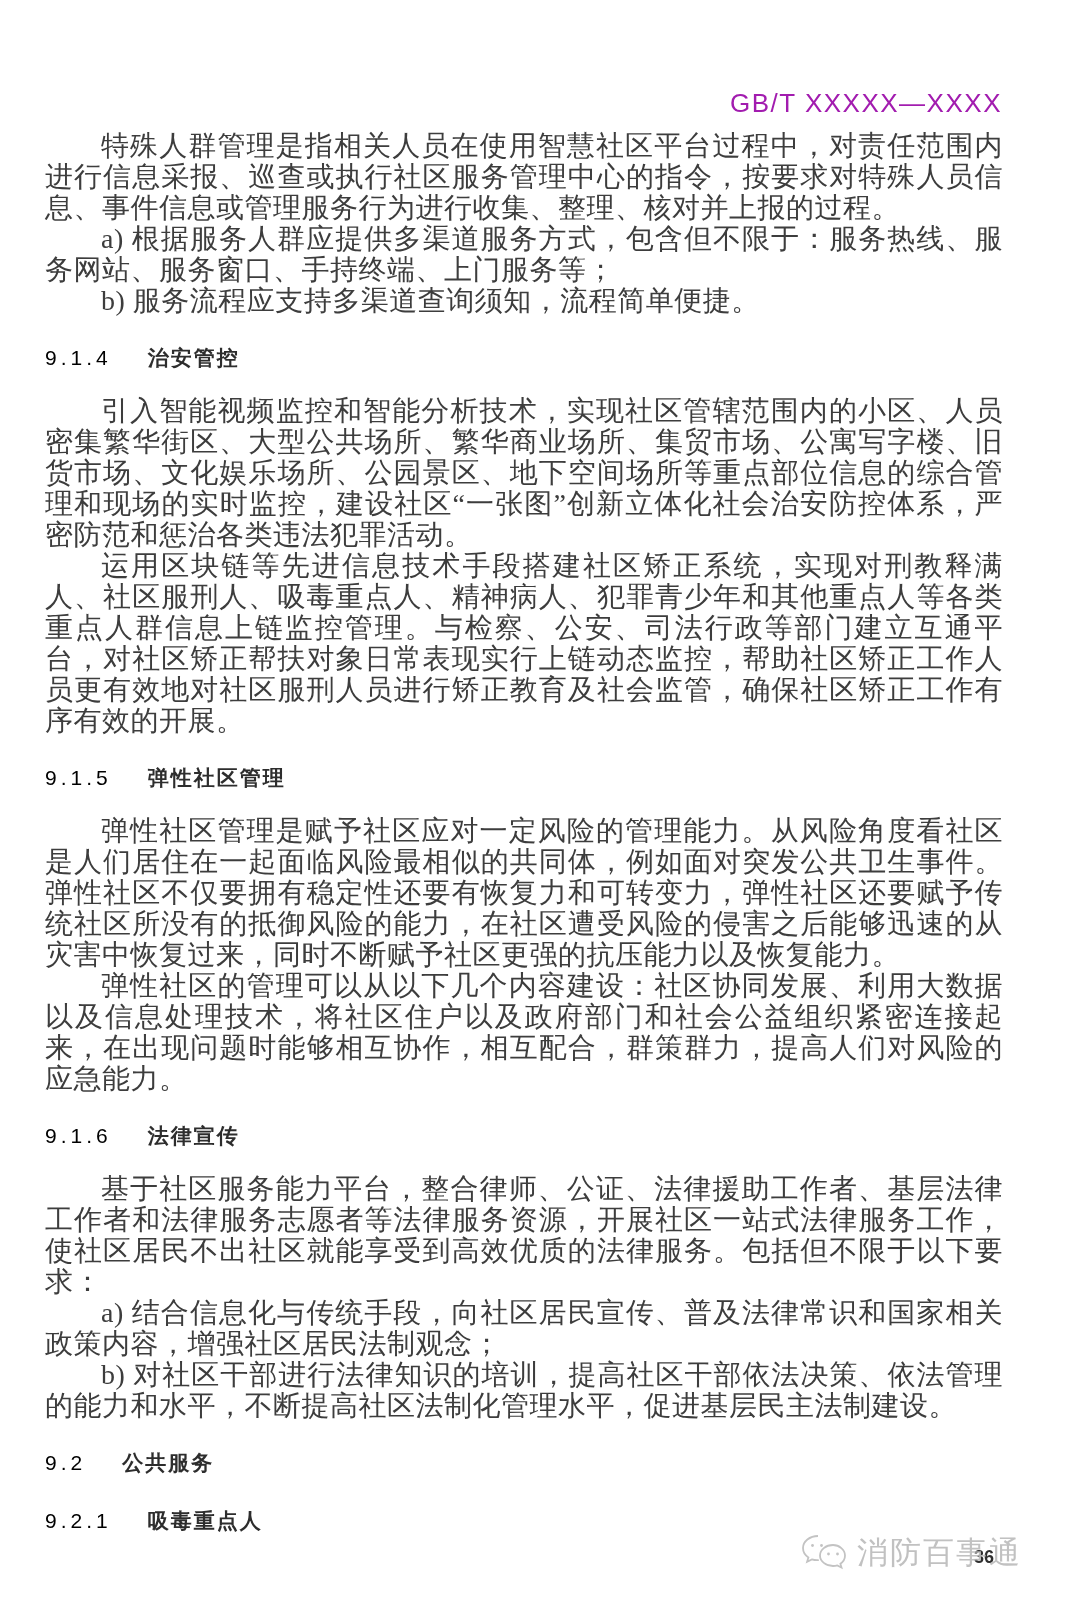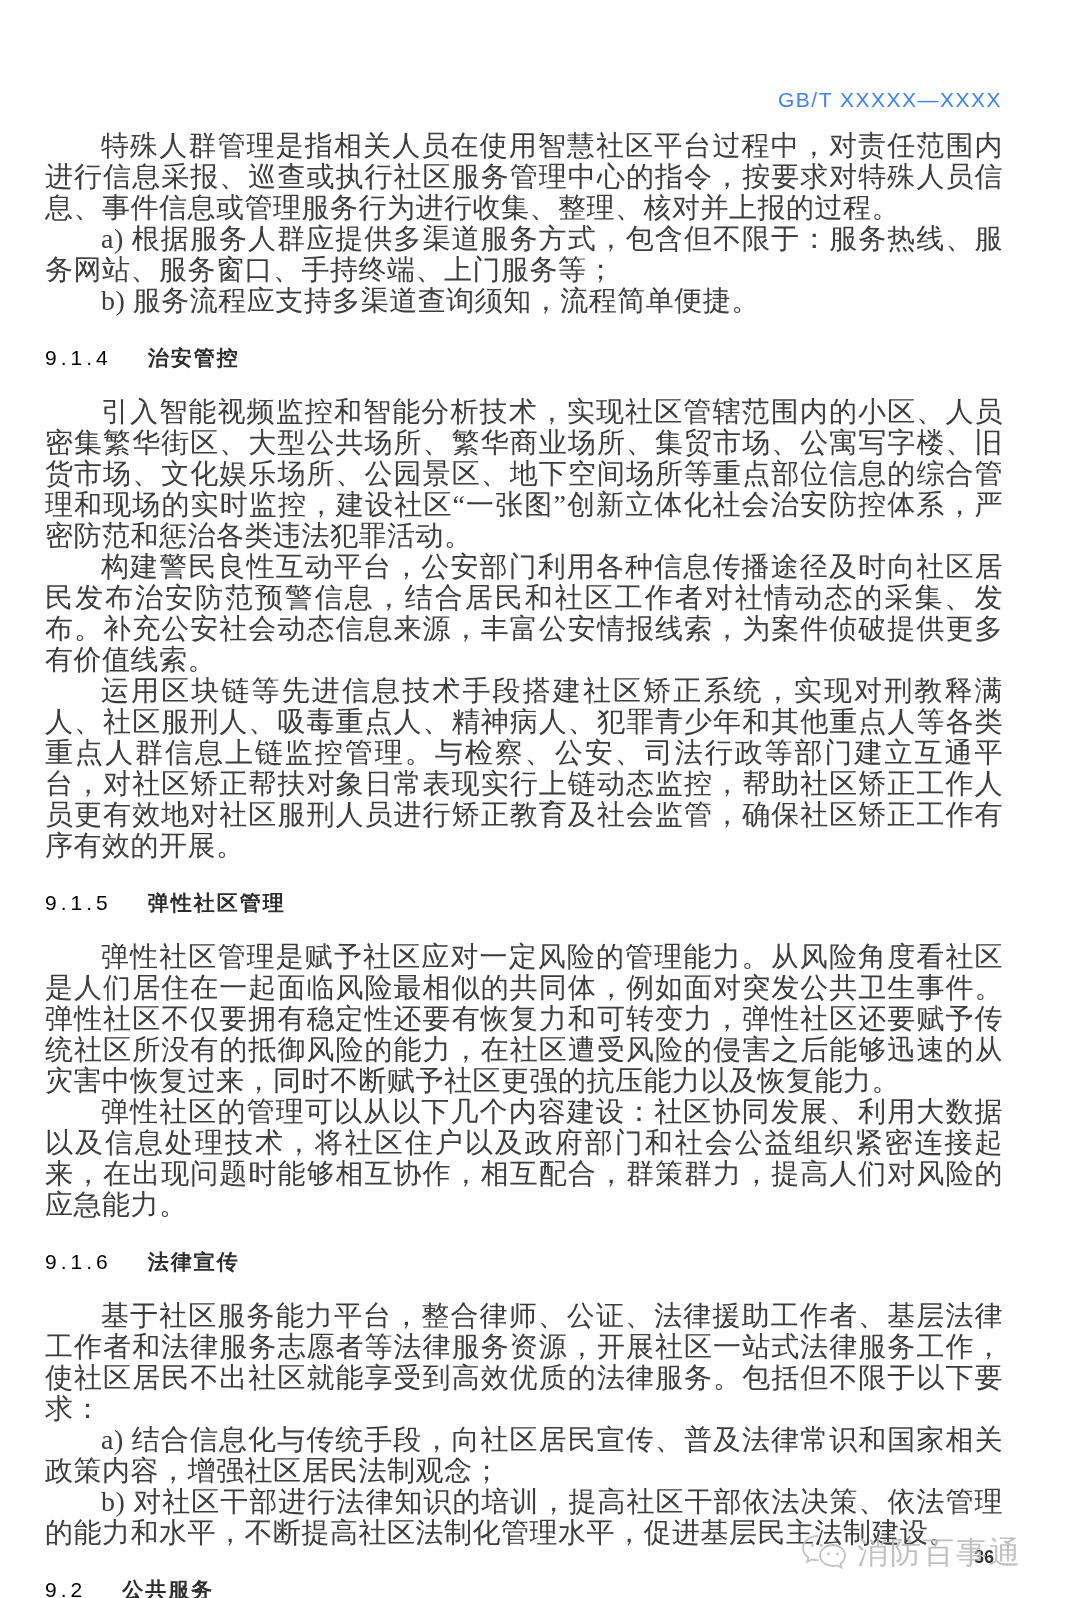--- a/index.html
+++ b/index.html
@@ -7,22 +7,22 @@
     position:relative;
     width:1080px; height:1598px;
     background:#ffffff;
     font-family:"Liberation Serif", serif;
     color:#3d3d3d;
     overflow:hidden;
   }
   .std-header {
     position:absolute; top:88px; right:78px;
     font-family:"Liberation Sans", sans-serif;
-    font-size:21px; letter-spacing:1.5px;
-    color:#3b82f6; white-space:nowrap;
+    font-size:26px; letter-spacing:1.5px;
+    color:#a21caf; white-space:nowrap;
   }
   main.doc-body {
     position:absolute; top:130px; left:45px; width:958px;
   }
   p.body-p {
     margin:0;
     font-size:28px; line-height:31px;
     text-align:justify; text-justify:inter-character;
     text-indent:2em;
     color:#3d3d3d;
@@ -32,21 +32,21 @@
     margin:26px 0 21px;
     font-size:21px; line-height:31px;
     font-weight:normal;
     white-space:nowrap;
   }
   .h-num {
     font-family:"Liberation Sans", sans-serif;
     letter-spacing:4px; color:#000000; margin-right:36px;
   }
   .h-title {
-    font-family:Liberation Mono, monospace;
+    font-family:Liberation Serif, serif;
     font-weight:bold; color:#2d2d2d; letter-spacing:2px;
   }
   .page-number {
     position:absolute; right:86px; bottom:30px;
     font-family:"Liberation Sans", sans-serif;
     font-size:18px; font-weight:bold; color:#2f2f2f;
     z-index:1;
   }
   .watermark {
     position:absolute; right:58px; bottom:24px;
@@ -70,21 +70,20 @@
 
   <main class="doc-body">
 
     <p class="body-p">特殊人群管理是指相关人员在使用智慧社区平台过程中，对责任范围内进行信息采报、巡查或执行社区服务管理中心的指令，按要求对特殊人员信息、事件信息或管理服务行为进行收集、整理、核对并上报的过程。</p>
     <p class="body-p">a) 根据服务人群应提供多渠道服务方式，包含但不限于：服务热线、服务网站、服务窗口、手持终端、上门服务等；</p>
     <p class="body-p">b) 服务流程应支持多渠道查询须知，流程简单便捷。</p>
 
     <h3 class="heading"><span class="h-num">9.1.4</span><span class="h-title">治安管控</span></h3>
 
     <p class="body-p">引入智能视频监控和智能分析技术，实现社区管辖范围内的小区、人员密集繁华街区、大型公共场所、繁华商业场所、集贸市场、公寓写字楼、旧货市场、文化娱乐场所、公园景区、地下空间场所等重点部位信息的综合管理和现场的实时监控，建设社区“一张图”创新立体化社会治安防控体系，严密防范和惩治各类违法犯罪活动。</p>
-    <p class="body-p">构建警民良性互动平台，公安部门利用各种信息传播途径及时向社区居民发布治安防范预警信息，结合居民和社区工作者对社情动态的采集、发布。补充公安社会动态信息来源，丰富公安情报线索，为案件侦破提供更多有价值线索。</p>
     <p class="body-p">运用区块链等先进信息技术手段搭建社区矫正系统，实现对刑教释满人、社区服刑人、吸毒重点人、精神病人、犯罪青少年和其他重点人等各类重点人群信息上链监控管理。与检察、公安、司法行政等部门建立互通平台，对社区矫正帮扶对象日常表现实行上链动态监控，帮助社区矫正工作人员更有效地对社区服刑人员进行矫正教育及社会监管，确保社区矫正工作有序有效的开展。</p>
 
     <h3 class="heading"><span class="h-num">9.1.5</span><span class="h-title">弹性社区管理</span></h3>
 
     <p class="body-p">弹性社区管理是赋予社区应对一定风险的管理能力。从风险角度看社区是人们居住在一起面临风险最相似的共同体，例如面对突发公共卫生事件。弹性社区不仅要拥有稳定性还要有恢复力和可转变力，弹性社区还要赋予传统社区所没有的抵御风险的能力，在社区遭受风险的侵害之后能够迅速的从灾害中恢复过来，同时不断赋予社区更强的抗压能力以及恢复能力。</p>
     <p class="body-p">弹性社区的管理可以从以下几个内容建设：社区协同发展、利用大数据以及信息处理技术，将社区住户以及政府部门和社会公益组织紧密连接起来，在出现问题时能够相互协作，相互配合，群策群力，提高人们对风险的应急能力。</p>
 
     <h3 class="heading"><span class="h-num">9.1.6</span><span class="h-title">法律宣传</span></h3>
 
     <p class="body-p">基于社区服务能力平台，整合律师、公证、法律援助工作者、基层法律工作者和法律服务志愿者等法律服务资源，开展社区一站式法律服务工作，使社区居民不出社区就能享受到高效优质的法律服务。包括但不限于以下要求：</p>

